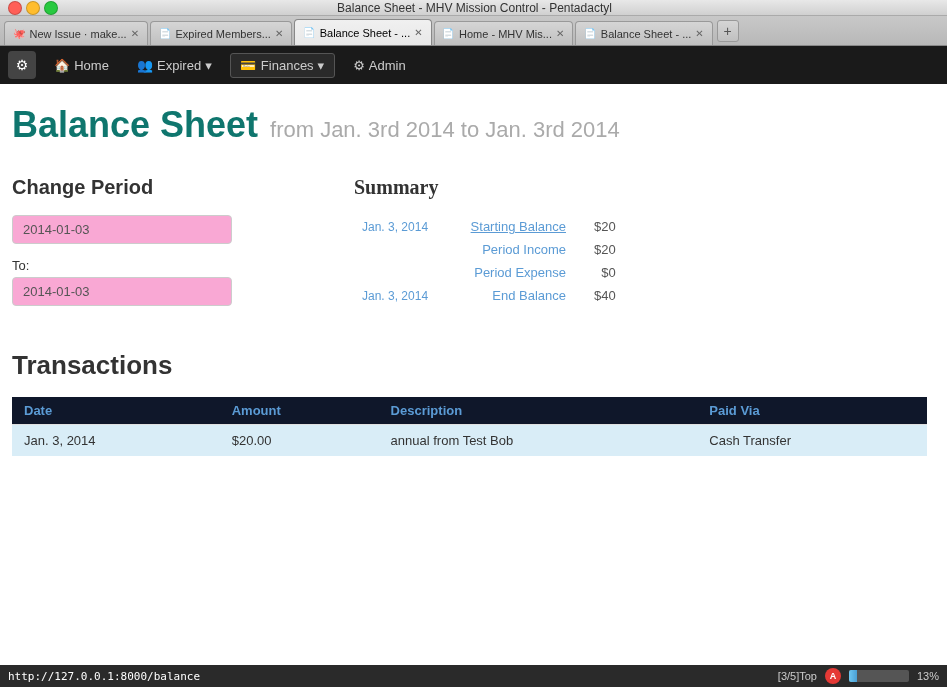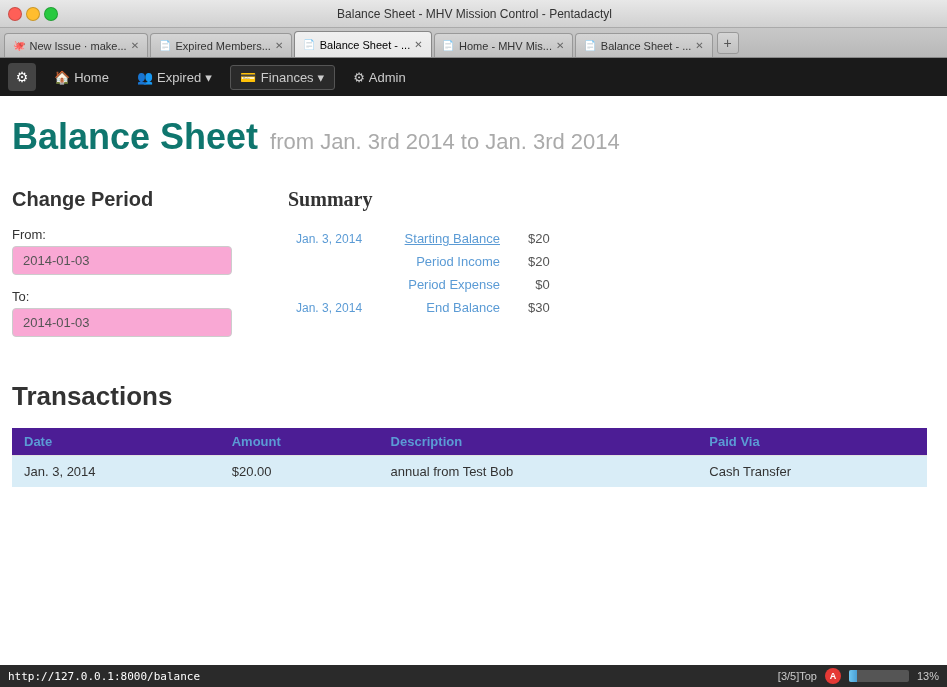--- a/index.html
+++ b/index.html
@@ -6,21 +6,21 @@
     body { font-family: Arial, sans-serif; background: #fff; font-size: 14px; overflow-x: hidden; }
 
     
     .browser-titlebar {
       background: linear-gradient(to bottom, #e8e8e8, #d0d0d0);
       padding: 4px 8px;
       display: flex;
       align-items: center;
       justify-content: space-between;
       border-bottom: 1px solid #aaa;
-      height: 28px;
+      height: 16px;
     }
     .browser-title {
       font-size: 12px;
       color: #333;
       flex: 1;
       text-align: center;
     }
     .browser-controls {
       display: flex;
       gap: 4px;
@@ -141,21 +141,21 @@
     }
     .page-subtitle {
       font-size: 22px;
       color: #aaa;
       font-weight: normal;
       margin-left: 8px;
     }
 
     .two-column {
       display: flex;
-      gap: 36px;
+      gap: 102px;
       margin-top: 30px;
     }
 
     .change-period {
       flex: 0 0 auto;
       min-width: 240px;
     }
     .change-period h2 {
       font-size: 20px;
       font-weight: bold;
@@ -224,21 +224,21 @@
     .transactions-table {
       width: 100%;
       border-collapse: collapse;
     }
     .transactions-table th {
       text-align: left;
       padding: 6px 12px;
       font-size: 13px;
       color: #5b9bd5;
       border-bottom: 1px solid #e0e0e0;
-      background: #4c1d95;
+      background: #0f172a;
     }
     .transactions-table td {
       padding: 8px 12px;
       font-size: 13px;
       color: #333;
     }
     .transactions-table tr.row-highlight {
       background: #d9edf7;
     }
     .transactions-table tr.row-highlight td {
@@ -371,21 +371,20 @@
 
   <div>
     <span class="page-title">Balance Sheet</span>
     <span class="page-subtitle">from Jan. 3rd 2014 to Jan. 3rd 2014</span>
   </div>
 
   <div class="two-column">
 
     <div class="change-period">
       <h2>Change Period</h2>
-      <label class="form-label">From:</label>
       <input class="form-input" type="text" value="2014-01-03" style="">
       <label class="form-label">To:</label>
       <input class="form-input" type="text" value="2014-01-03" style="">
     </div>
 
     <div class="summary">
       <h2>Summary</h2>
       <table class="summary-table">
         <tbody id="summary-tbody">
         <tr>
@@ -399,21 +398,21 @@
     <td style="color:#555;text-align:right;padding-left:20px;">$20</td>
   </tr>
             <tr>
     <td style="color:#5b9bd5;font-size:12px;min-width:90px;"></td>
     <td style="color:#5b9bd5;text-align:right;min-width:130px;">Period Expense</td>
     <td style="color:#555;text-align:right;padding-left:20px;">$0</td>
   </tr>
             <tr>
     <td style="color:#5b9bd5;font-size:12px;min-width:90px;">Jan. 3, 2014</td>
     <td style="color:#5b9bd5;text-align:right;min-width:130px;">End Balance</td>
-    <td style="color:#555;text-align:right;padding-left:20px;">$30</td>
+    <td style="color:#555;text-align:right;padding-left:20px;">$40</td>
   </tr>
           </tbody>
       </table>
     </div>
   </div>
 
   <div class="transactions-section">
     <h2 class="transactions-title">Transactions</h2>
     <table class="transactions-table">
       <thead id="transactions-thead">

